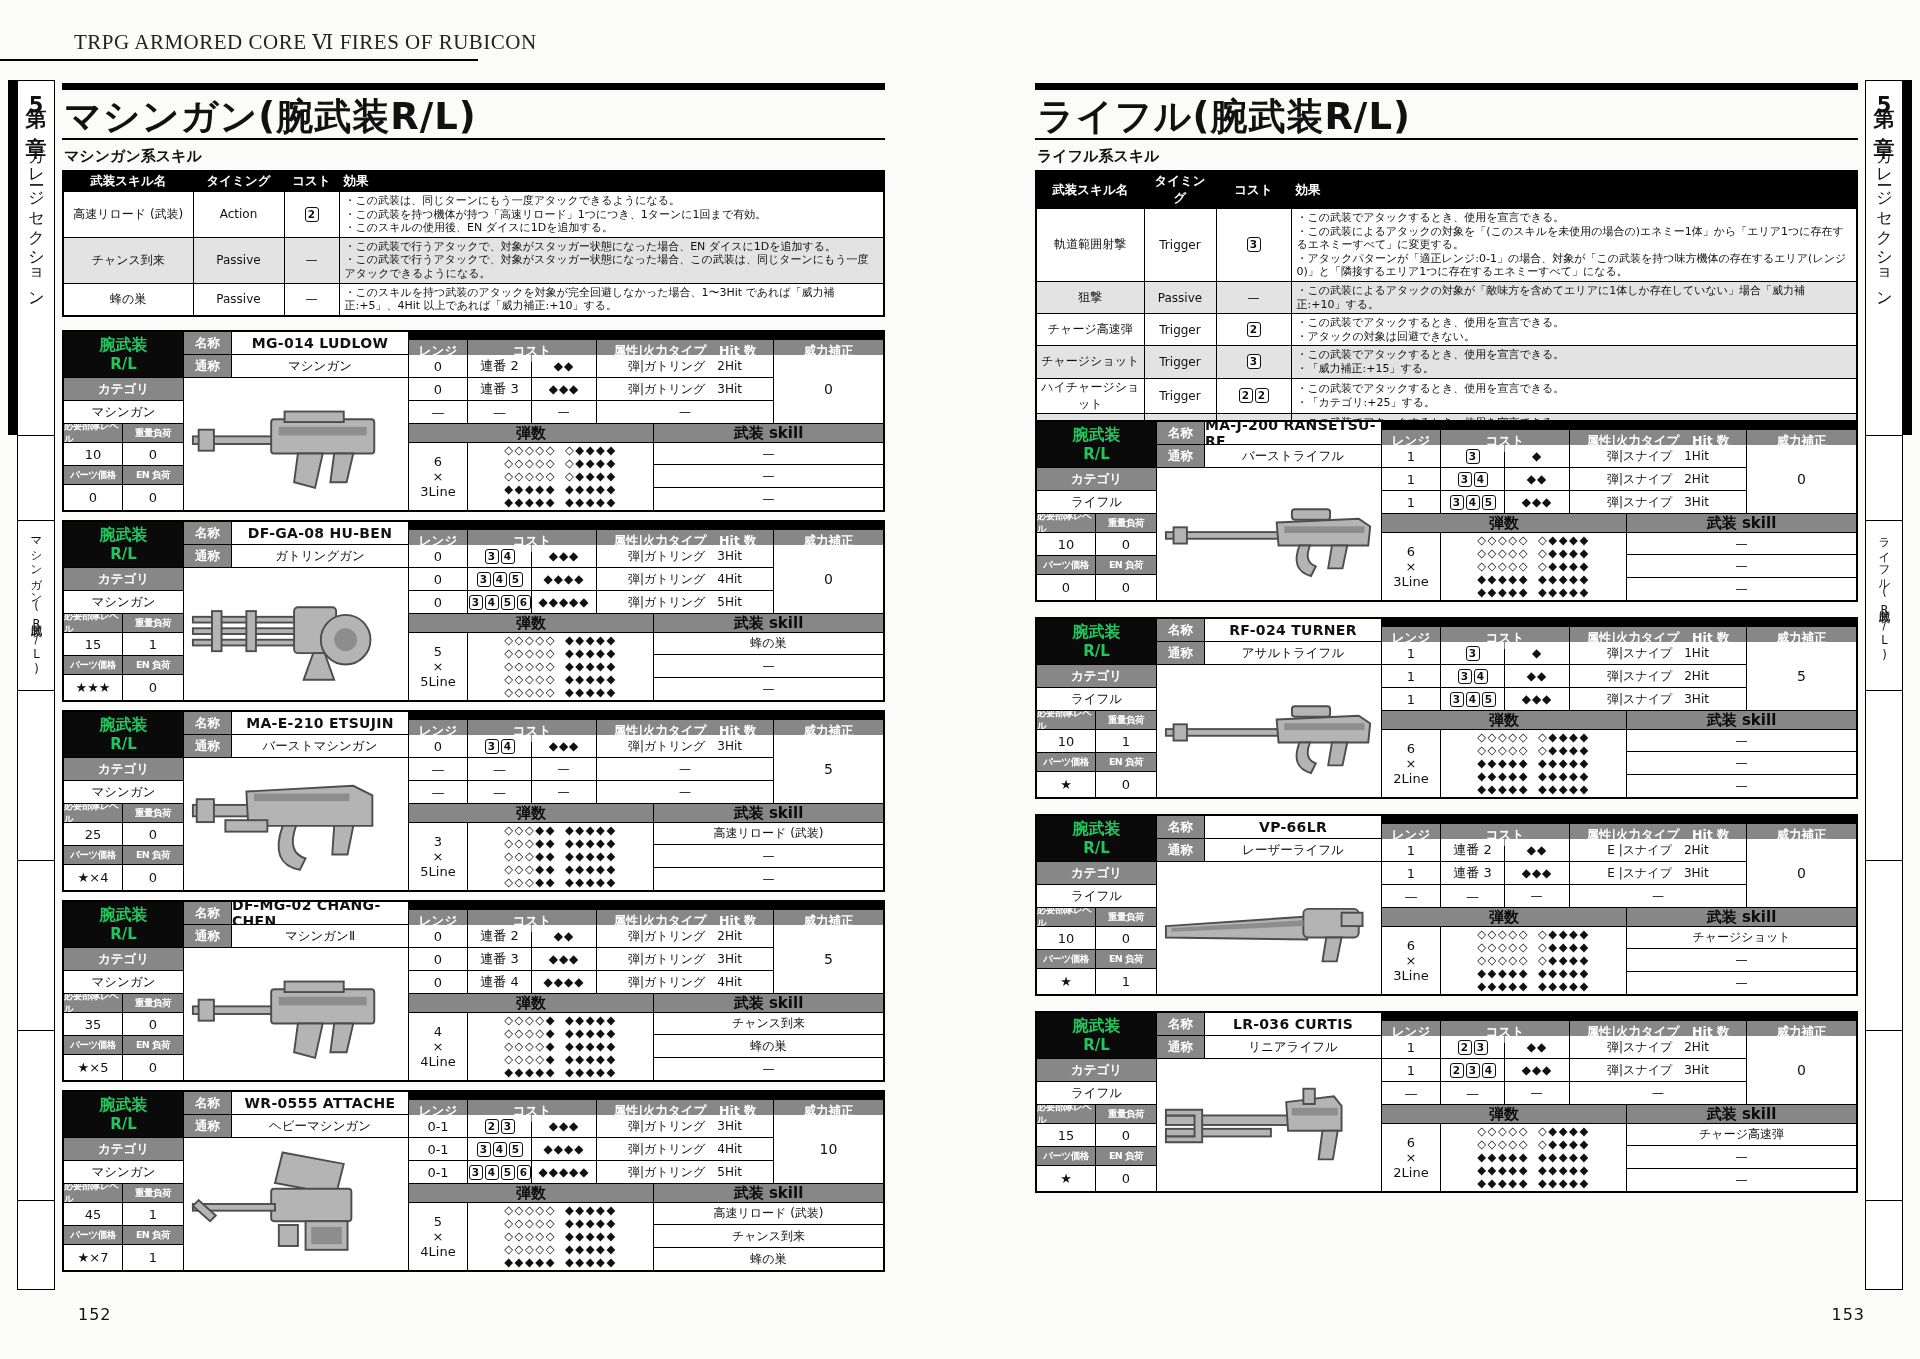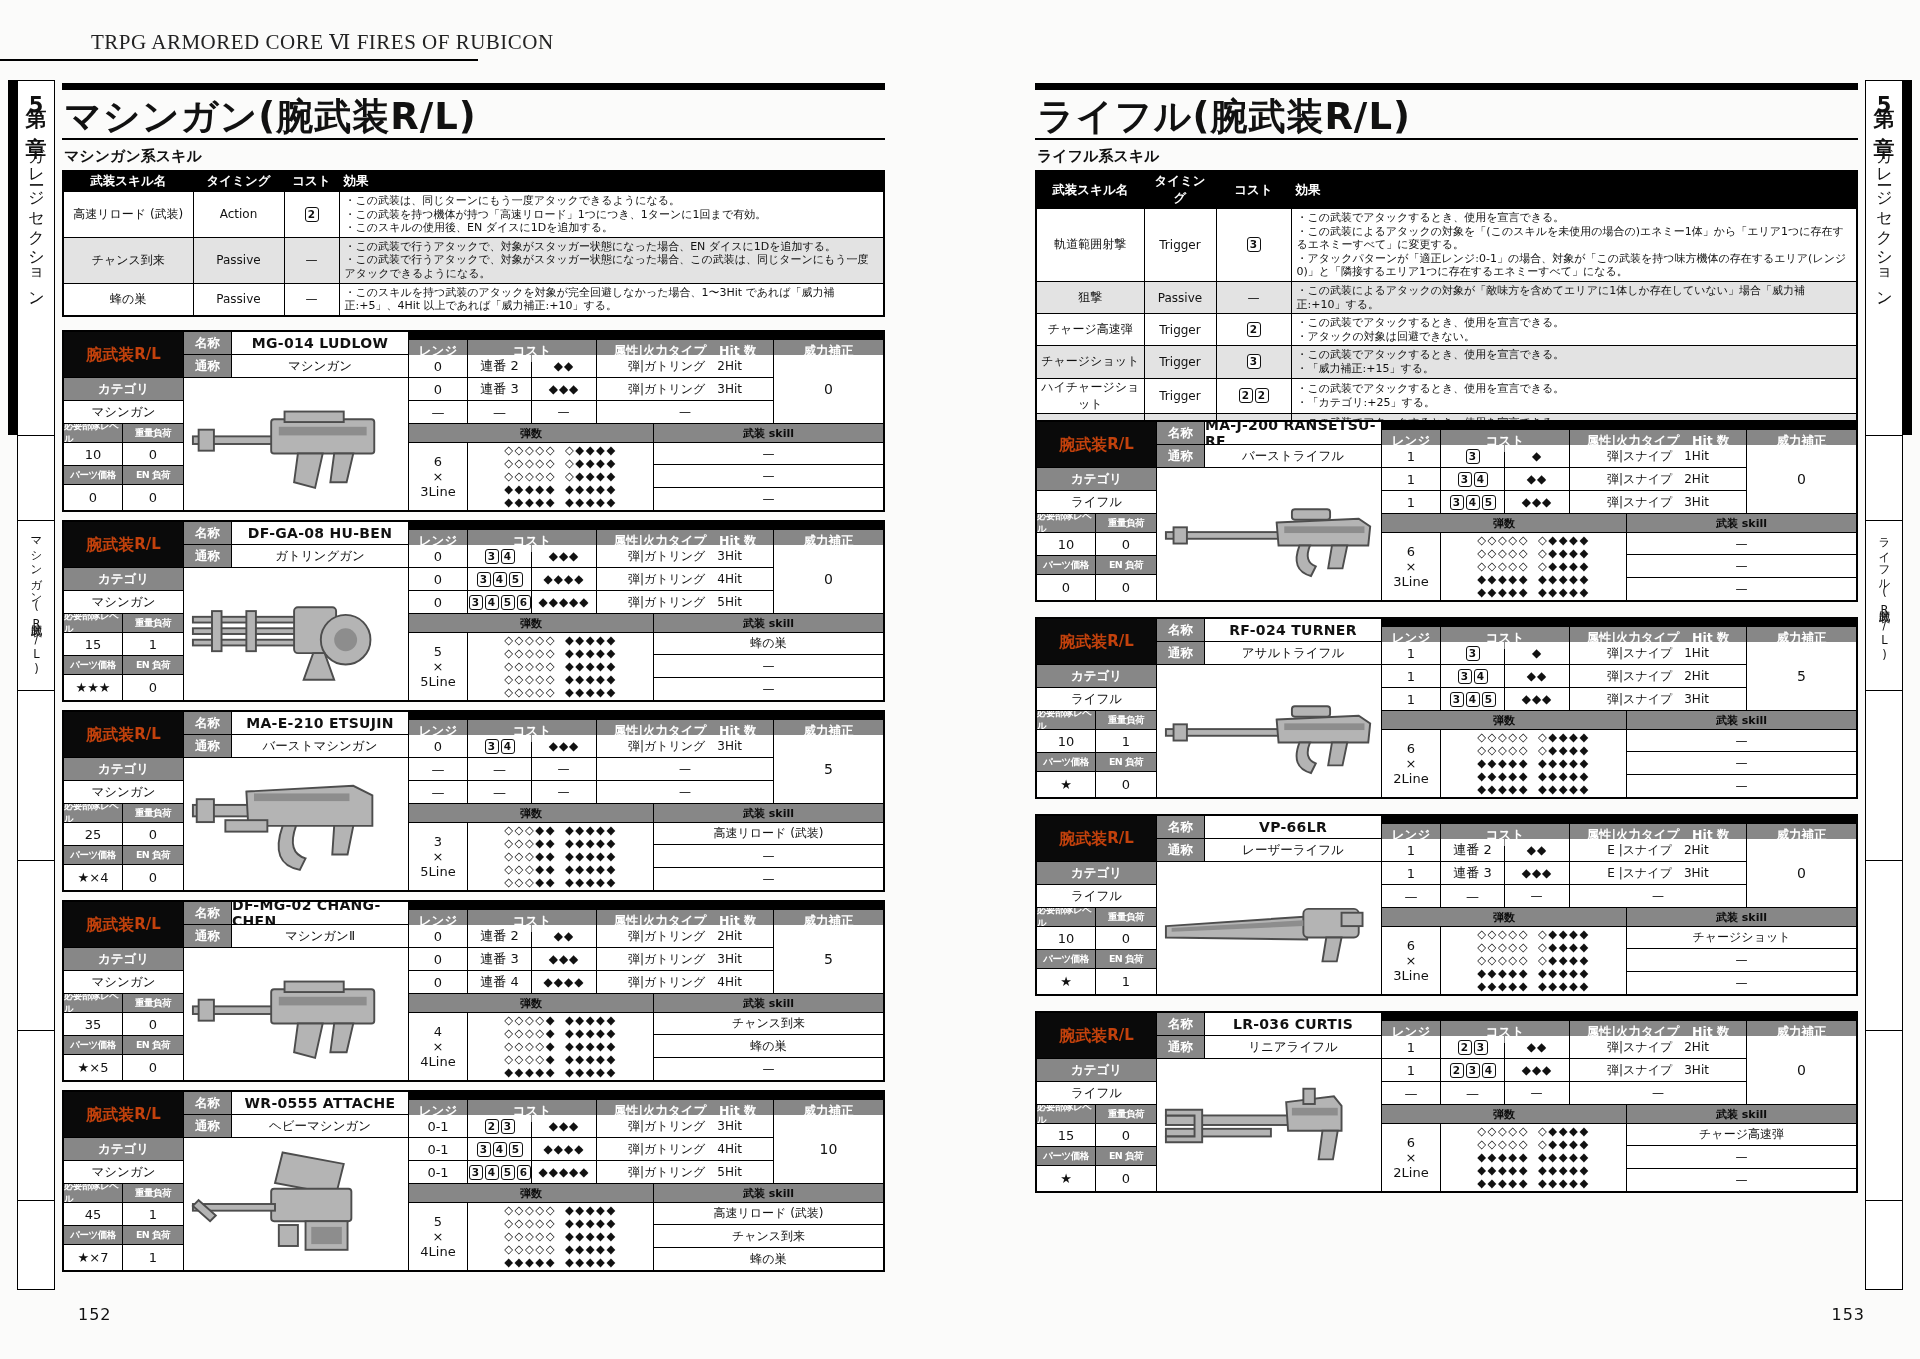--- a/index.html
+++ b/index.html
@@ -1,20 +1,20 @@
 <!DOCTYPE html>
 <html><head>
 <meta charset="utf-8">
 <style>
   * { margin:0; padding:0; box-sizing:border-box; }
   html,body { width:1920px; height:1359px; background:#fbfbfa; font-family:"DejaVu Sans","Liberation Sans",sans-serif; color:#111; }
   .spread { position:relative; width:1920px; height:1359px; overflow:hidden; }
 
   
-  .book-header { position:absolute; left:91px; top:30px; font-family:"Liberation Serif","DejaVu Serif",serif; font-size:21px; letter-spacing:.5px; color:#222; }
+  .book-header { position:absolute; left:74px; top:30px; font-family:"Liberation Serif","DejaVu Serif",serif; font-size:21px; letter-spacing:.5px; color:#222; }
   .header-rule { position:absolute; left:0; top:59px; width:478px; height:2px; background:#000; }
 
   
   .side-blackbar { position:absolute; top:80px; width:9px; height:355px; background:#000; }
   .side-col { position:absolute; top:80px; width:38px; border:1px solid #000; background:#fff; }
   .side-box { width:100%; border-bottom:1px solid #000; display:flex; flex-direction:column; align-items:center; }
   .side-box:last-child { border-bottom:none; }
   .vtext { writing-mode:vertical-rl; text-orientation:upright; letter-spacing:2px; }
   .chapter-num { font-size:21px; font-weight:bold; margin-top:10px; }
   .chapter-name { font-size:16px; margin-top:16px; }
@@ -45,26 +45,26 @@
   .page-left  .skill-table col.c0{width:130px} .page-left  .skill-table col.c1{width:91px} .page-left  .skill-table col.c2{width:55px}
   .page-right .skill-table col.c0{width:108px} .page-right .skill-table col.c1{width:72px} .page-right .skill-table col.c2{width:75px}
 
   .box { display:inline-block; min-width:14px; height:15px; line-height:13px; border:1.5px solid #111; border-radius:3px; background:#fff; font-size:10.5px; font-weight:bold; text-align:center; padding:0 1px; margin:0 1px; }
 
   
   .weapon { position:absolute; left:0; width:823px; height:182px; background:#000; border:2px solid #000; }
   .page-left  .weapon.w0{top:330px} .page-left .weapon.w1{top:520px} .page-left .weapon.w2{top:710px} .page-left .weapon.w3{top:900px} .page-left .weapon.w4{top:1090px}
   .page-right .weapon.w0{top:420px} .page-right .weapon.w1{top:617px} .page-right .weapon.w2{top:814px} .page-right .weapon.w3{top:1011px}
   .cell { position:absolute; background:#fff; display:flex; align-items:center; justify-content:center; overflow:hidden; }
-  .black { background:#0a0a0a; color:#c2410c; line-height:1.25; font-weight:bold; }
+  .black { background:#0a0a0a; color:#22c55e; flex-direction:column; line-height:1.25; font-weight:bold; }
   .black .bu1{font-size:16px;} .black .bu2{font-size:15px;}
   .glabel { background:#878787; color:#fff; font-size:12.5px; font-weight:bold; }
   .glabel.s { font-size:9.5px; letter-spacing:-.5px; }
   .ghead { background:#878787; color:#fff; font-size:12.5px; font-weight:bold;margin-top:8px; }
-  .ghead2 { background:#878787; color:#0c0c0c; font-size:11px; font-weight:bold; }
+  .ghead2 { background:#878787; color:#0c0c0c; font-size:15px; font-weight:bold; }
   .val { font-size:13px; }
   .name-v { font-size:14px; letter-spacing:.3px; }
   .alias-v, .cat-v { font-size:12.5px; }
   .a-attr { font-size:12px; }
   .power-v { font-size:14px; }
   .sk { font-size:12px; }
   .dice { letter-spacing:1px; font-size:12px; }
 
   .rl      { left:0;   top:0;   width:119px; height:45px; }
   .name-l  { left:120px; top:0;    width:47px;  height:22px; }

